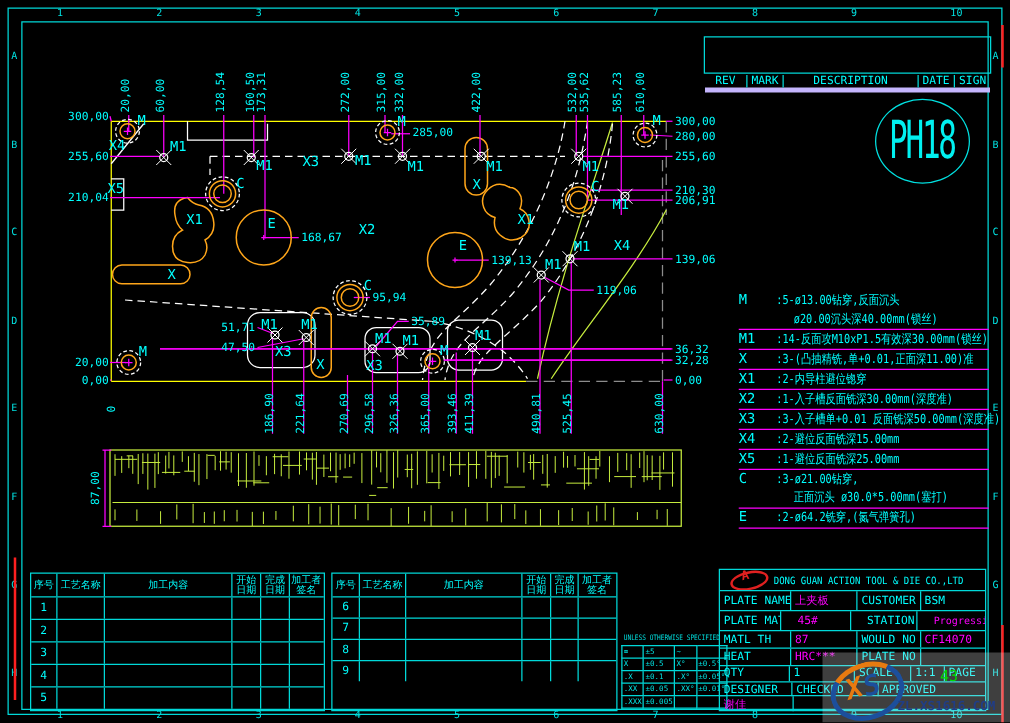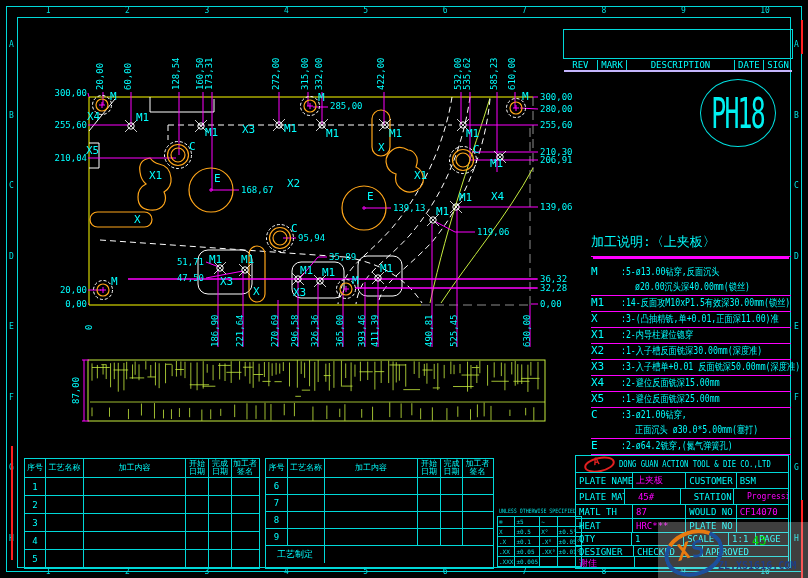--- a/index.html
+++ b/index.html
@@ -8,21 +8,21 @@
   .cy{color:#00ffff;} .mg{color:#ff00ff;}
   .border-rect{position:absolute;border:1px solid #00d8d8;}
   .gridlab{position:absolute;font-size:8px;color:#00e0e0;line-height:8px;}
   .redmark{position:absolute;width:2px;background:#ff2020;}
 
   
   #revtable{position:absolute;left:563px;top:29px;width:228px;height:28px;
             border:1px solid #00d8d8;display:flex;flex-direction:column;font-size:9px;}
   #revtable .r{display:flex;flex:1;}
   #revtable .c{border-right:1px solid #00d8d8;display:flex;align-items:center;justify-content:center;}
-  #revtable .r.hd{border-bottom:2px solid #c4b5fd;margin-top:30px;}
+  #revtable .r.hd{border-bottom:4px solid #c4b5fd;margin-top:30px;}
   #revtable .c:last-child{border-right:none;}
 
   
   #stamp{position:absolute;left:700px;top:79px;width:74px;height:66px;border:1px solid #00e0e0;
          border-radius:50%;display:flex;align-items:center;justify-content:center;}
   #stamp span{font-size:27px;letter-spacing:-2px;transform:scale(0.92,1.55);color:#00f0f0;}
 
   
   #notes{position:absolute;left:591px;top:233px;width:200px;}
   #notes .title{font-size:13px;color:#00ffff;white-space:nowrap;padding-bottom:5px;
@@ -549,21 +549,20 @@
       <line x1="525.6663100272417" y1="407.8610610961914" x2="525.6663100272417" y2="415.35724449157715" stroke="#c6ec3e" stroke-width="0.8"></line>
       <line x1="533.8218562155962" y1="407.2290880680084" x2="533.8218562155962" y2="420.62879729270935" stroke="#c6ec3e" stroke-width="0.8"></line>
       <line x1="90" y1="402" x2="545" y2="402" stroke="#c6ec3e" stroke-width="0.8"></line>
       <path d="M84 360 V421 M82 360 H89 M82 421 H89" stroke="#ff00ff" fill="none"></path>
       <text class="dim" x="79" y="404" text-anchor="start" transform="rotate(-90 79 404)">87,00</text>
     </g>
 </svg>
 
 
 <div id="notes">
-  <div class="title">加工说明:〈上夹板〉</div>
   <div id="notelist">
       <div class="noteline nou">
           <span class="code">M</span>
           <span class="txt">:5-ø13.00钻穿,反面沉头</span>
       </div>
       <div class="noteline">
           <span class="code"></span>
           <span class="txt" style="margin-left:14px">ø20.00沉头深40.00mm(锁丝)</span>
       </div>
       <div class="noteline ">
@@ -693,24 +692,20 @@
       <div class="cell" style="width:21px"></div>
       <div class="cell" style="width:29px"></div>
     </div>
     <div class="row" style="height:16px">
       <div class="cell" style="width:21px">9</div>
       <div class="cell" style="width:36px"></div>
       <div class="cell" style="width:92px"></div>
       <div class="cell" style="width:22px"></div>
       <div class="cell" style="width:21px"></div>
       <div class="cell" style="width:29px"></div>
-    </div>
-    <div class="row" style="height:17px">
-         <div class="cell" style="width:58px">工艺制定</div>
-         <div class="cell" style="width:167px"></div>
     </div>
   </div>
 
 
 <div id="tol">
   <div class="t">UNLESS OTHERWISE SPECIFIED</div>
   <table>
       <tbody id="tolbody">
         <tr>
           <td>⌧</td>

